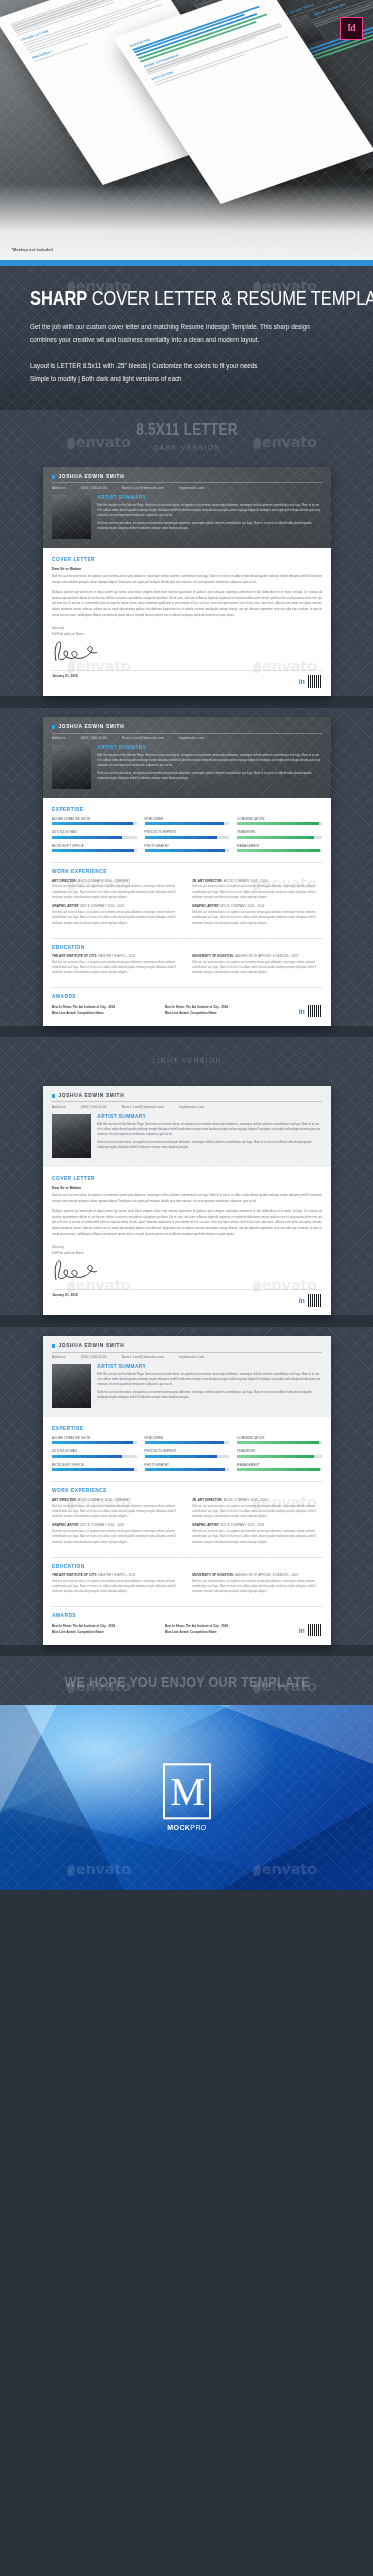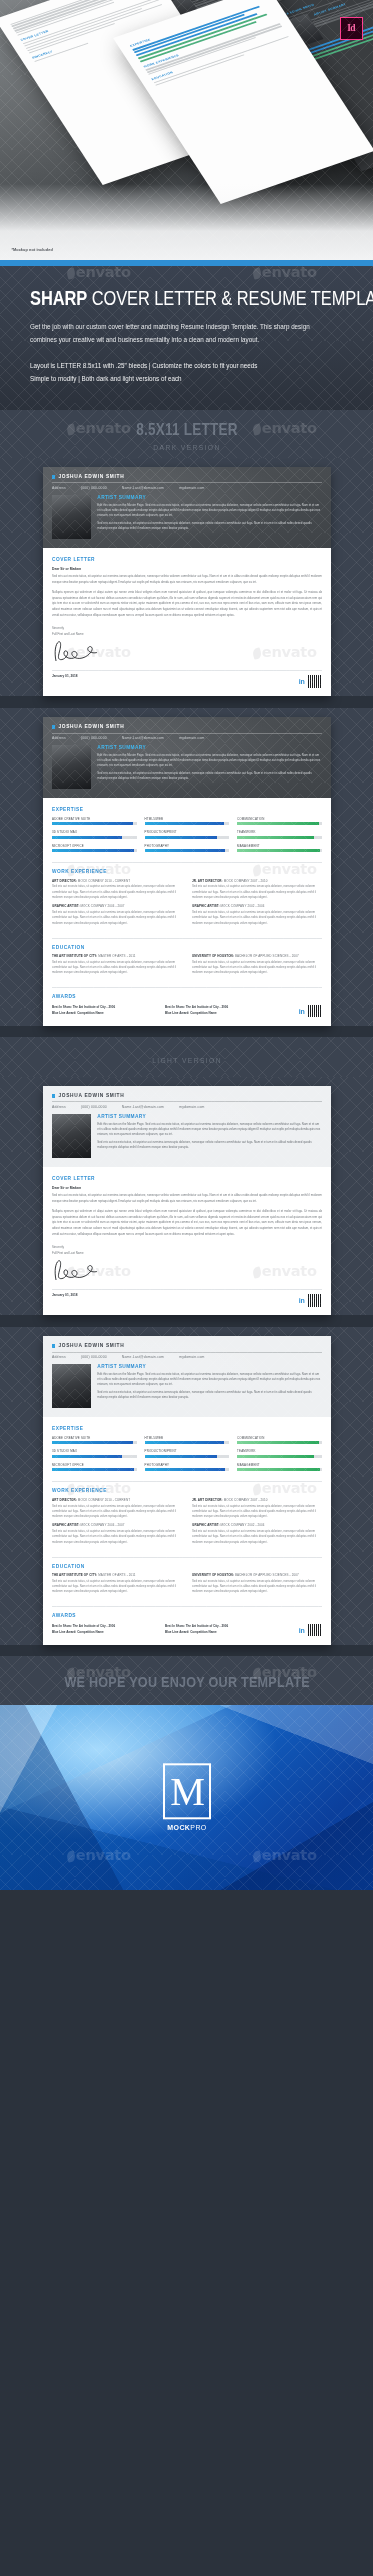--- a/index.html
+++ b/index.html
@@ -207,21 +207,21 @@
     font-weight:normal; letter-spacing:-1.3px;
   }
   .logo-word { margin-top:4.4px; font-size:7px; color:#fff; letter-spacing:0.4px; }
   .logo-word b { font-weight:bold; }
   .logo-word span { font-weight:normal; }
   .end-strip { height:14px; background:#2b323c; }
 
   
   .wm { position:absolute; pointer-events:none; z-index:30;
         color:rgba(255,255,255,.16); font-size:14.6px; font-weight:bold;
-        font-family:"DejaVu Sans", sans-serif; letter-spacing:-0.3px; white-space:nowrap; }
+        font-family:"DejaVu Sans", sans-serif; letter-spacing:-0.3px; white-space:nowrap;margin-top:14px; }
   .wm.dk { color:rgba(255,255,255,.14); }
   .wm.lt { color:rgba(120,125,130,.13); }
   .wm .leaf { display:inline-block; width:8.2px; height:10.8px; vertical-align:-1.9px;
               background:currentColor; border-radius:60% 10% 55% 10%/ 60% 40% 60% 40%;
               transform:rotate(-12deg); margin-right:0.6px; }
   .xhatch { position:absolute; inset:0; pointer-events:none; z-index:29;
             background-image:
               repeating-linear-gradient(45deg, rgba(255,255,255,.07) 0 0.6px, rgba(255,255,255,0) 0.6px 9px),
               repeating-linear-gradient(-45deg, rgba(255,255,255,.07) 0 0.6px, rgba(255,255,255,0) 0.6px 9px);
             background-size:75px 75px; }

